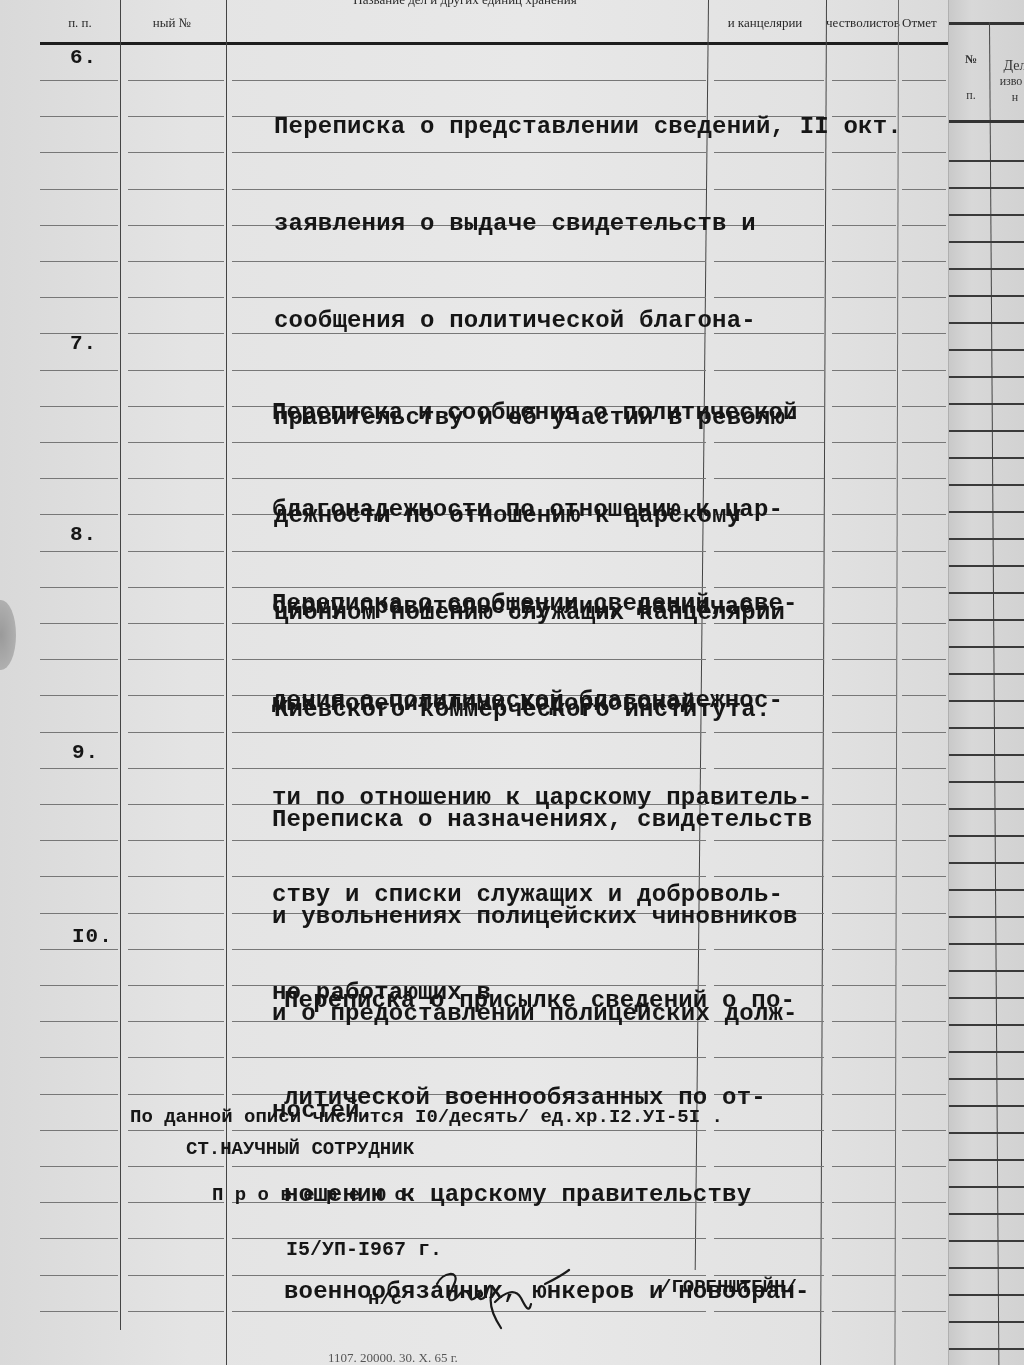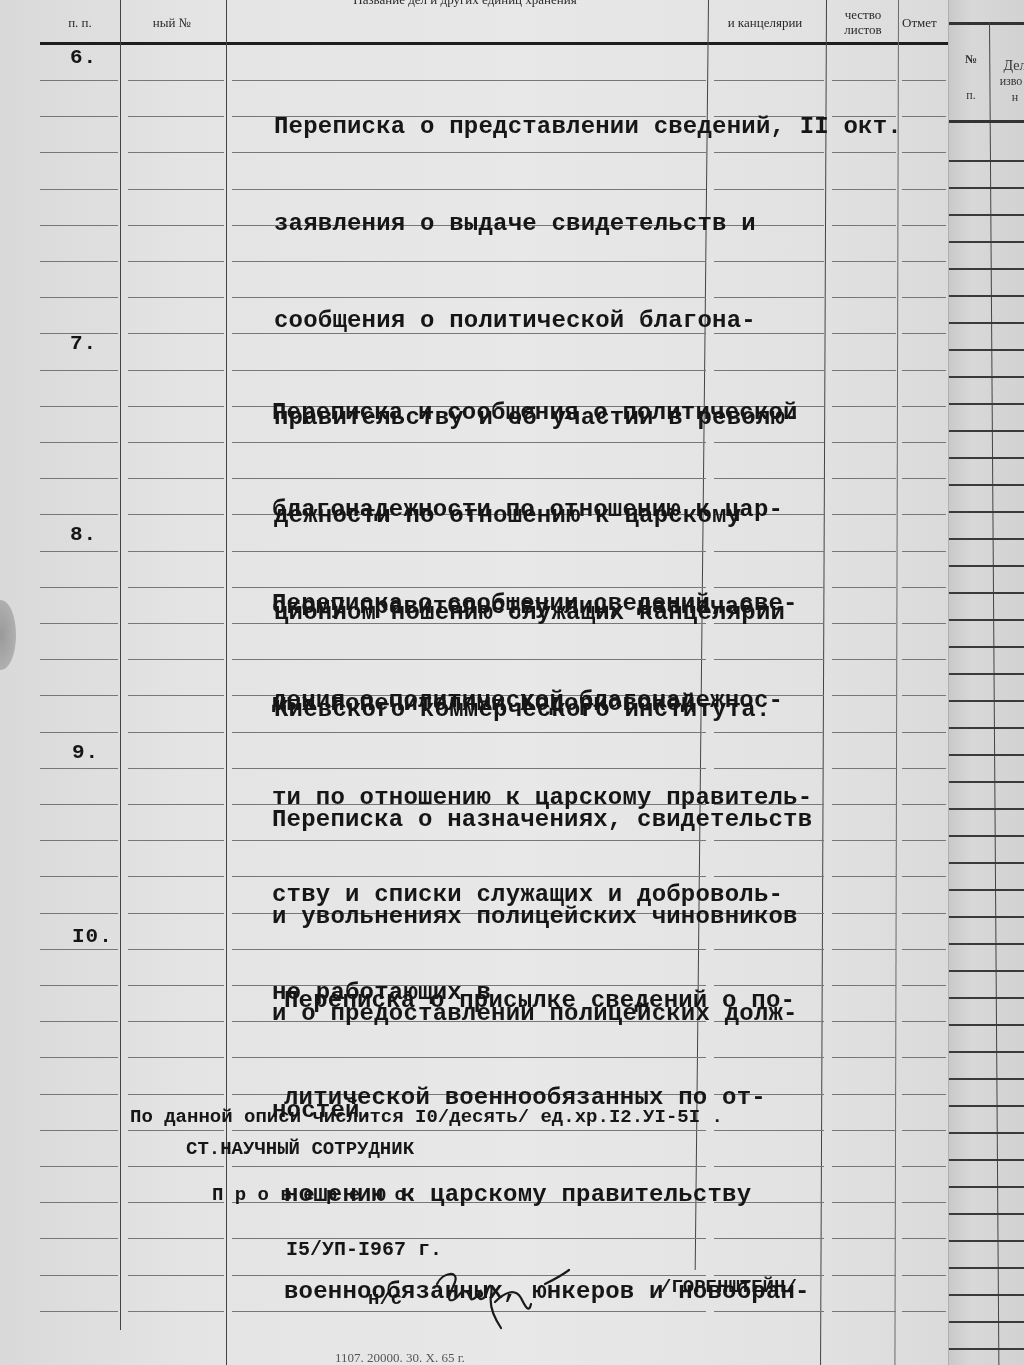--- a/index.html
+++ b/index.html
@@ -46,21 +46,21 @@
 </head>
 <body>
 
 <div class="page">
 
   <div class="hdr">
     <div class="hdr-cell" style="left:40px;width:80px;">п. п.</div>
     <div class="hdr-cell" style="left:122px;width:100px;">ный №</div>
     <div class="hdr-cell" style="left:230px;width:470px;align-items:flex-start;top:-8px;">Название дел и других единиц хранения</div>
     <div class="hdr-cell" style="left:710px;width:110px;">и канцелярии</div>
-    <div class="hdr-cell" style="left:828px;width:70px;flex-direction:column;">
+    <div class="hdr-cell" style="left:828px;width:70px;">
       <span>чество</span>
       <span>листов</span>
     </div>
     <div class="hdr-cell" style="left:902px;width:50px;justify-content:flex-start;">Отмет</div>
   </div>
   <div class="hdr-rule"></div>
 
   <div class="vrule" style="left:120px;top:0;height:1330px;"></div>
   <div class="vrule" style="left:226px;top:0;height:1365px;"></div>
   <div class="vrule" style="left:708px;top:0;height:1270px;transform:rotate(0.6deg);transform-origin:top;"></div>
@@ -331,21 +331,21 @@
   <div class="footer-text" style="left:186px;top:1138px;">СТ.НАУЧНЫЙ СОТРУДНИК</div>
   <div class="footer-text" style="left:172px;top:1184px;margin-left:40px;">П р о в е р е н о:</div>
   <div class="footer-text" style="left:286px;top:1238px;font-size:20px;">I5/УП-I967 г.</div>
   <div class="footer-text" style="left:368px;top:1288px;">н/с</div>
 
   <svg style="position:absolute;left:425px;top:1262px;" width="180" height="70" viewBox="0 0 180 70">
     <path d="M12,22 C18,10 34,8 30,20 C26,30 20,40 28,38 C34,36 36,26 42,30 C46,34 44,40 50,36 C54,32 58,24 54,32 C52,40 60,38 62,30 C64,22 68,20 66,34 C64,46 72,60 76,66 M70,40 C80,30 90,26 96,36 C100,44 104,52 106,42 M120,22 C128,18 136,14 144,8" fill="none" stroke="#1a1a1a" stroke-width="2.2" stroke-linecap="round"></path>
   </svg>
 
   <div class="footer-text" style="left:660px;top:1276px;">/ГОРЕНШТЕЙН/</div>
-  <div class="print-mark" style="left:335px;top:1350px;text-align:right;">1107. 20000. 30. X. 65 г.</div>
+  <div class="print-mark" style="left:328px;top:1350px;text-align:right;">1107. 20000. 30. X. 65 г.</div>
 </div>
 
 <div class="under-page">
   <div class="rp-rule" style="left:0;top:22px;width:76px;height:3px;"></div>
   <div class="rp-hdr" style="left:4px;top:52px;width:36px;font-weight:bold;">№</div>
   <div class="rp-hdr" style="left:4px;top:88px;width:36px;">п.</div>
   <div class="rp-hdr" style="left:46px;top:58px;width:40px;font-size:14px;">Дел</div>
   <div class="rp-hdr" style="left:42px;top:74px;width:40px;">изво</div>
   <div class="rp-hdr" style="left:46px;top:90px;width:40px;">н</div>
   <div class="vrule" style="left:40px;top:22px;height:1343px;transform:rotate(-0.4deg);transform-origin:top;"></div>

